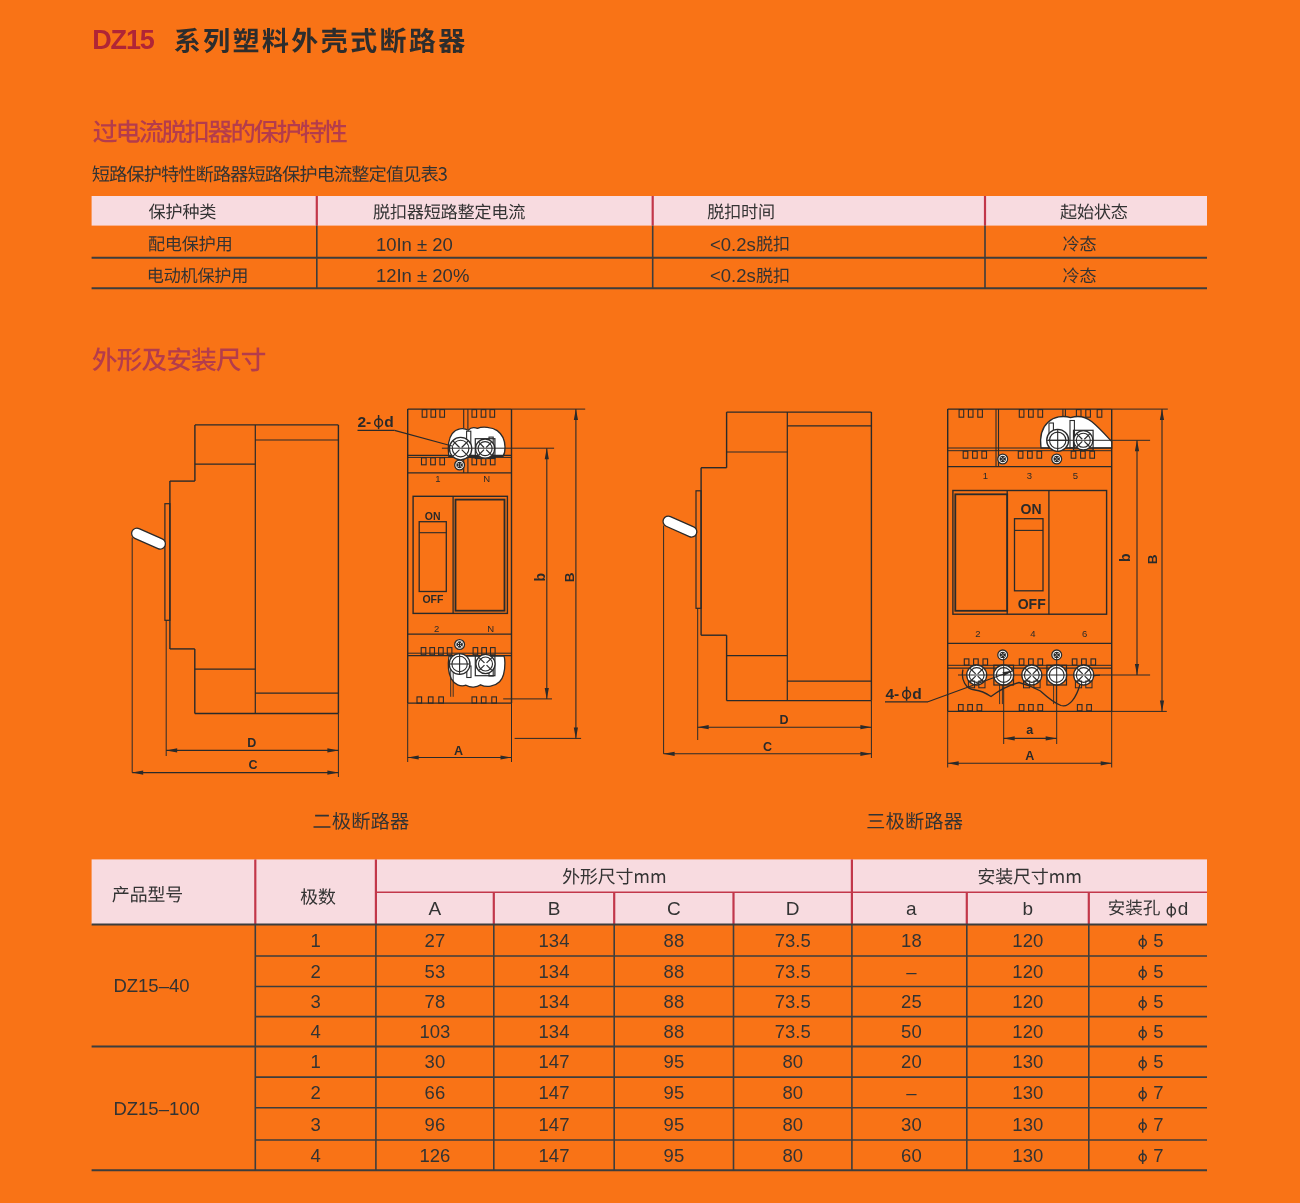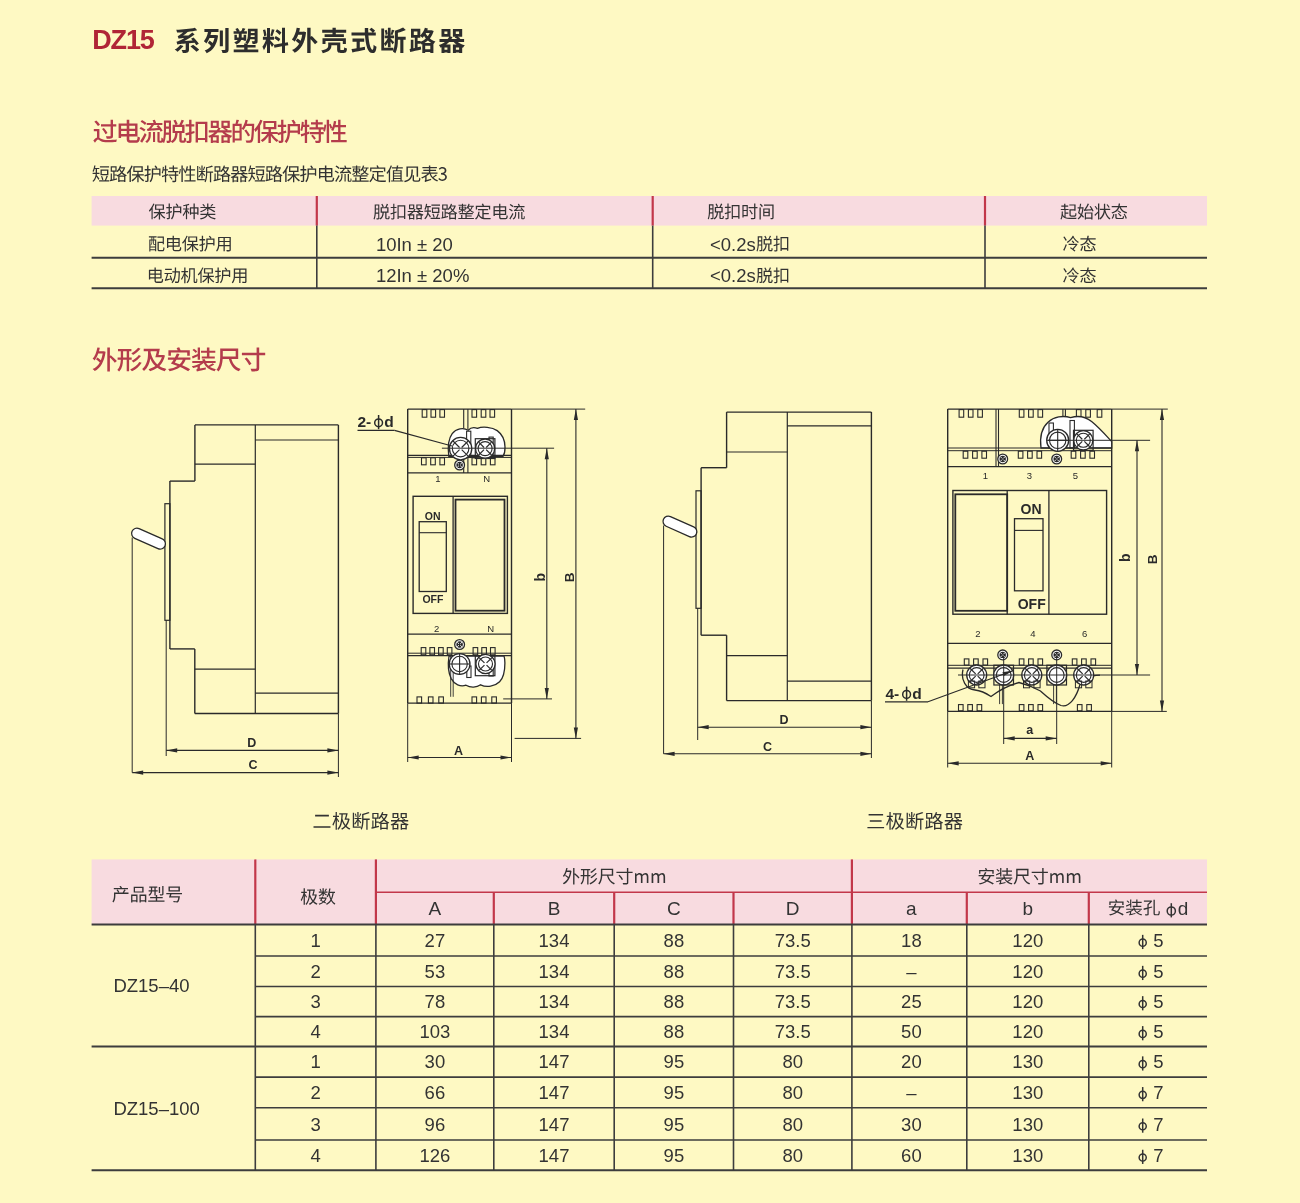--- a/index.html
+++ b/index.html
@@ -1,14 +1,14 @@
 <!DOCTYPE html>
 <html><head><meta charset="utf-8"><style>
 html,body{margin:0;padding:0;background:#fff;}
-#page{position:relative;width:1300px;height:1203px;background:#fef9c3;overflow:hidden;}
+#page{position:relative;width:1300px;height:1203px;background:#f97316;overflow:hidden;}
 svg{display:block;will-change:opacity;}
 text{font-family:"Liberation Sans",sans-serif;}
 </style></head><body>
 
 <div id="page">
 <svg width="1300" height="1203" viewBox="0 0 1300 1203">
 
 <g>
         <text x="92.3" y="48.6" font-size="27" text-anchor="start" font-weight="bold" fill="#b02536" letter-spacing="-1.2" font-family="Liberation Sans">DZ15</text>
         <g transform="translate(173.7,50.7)">

